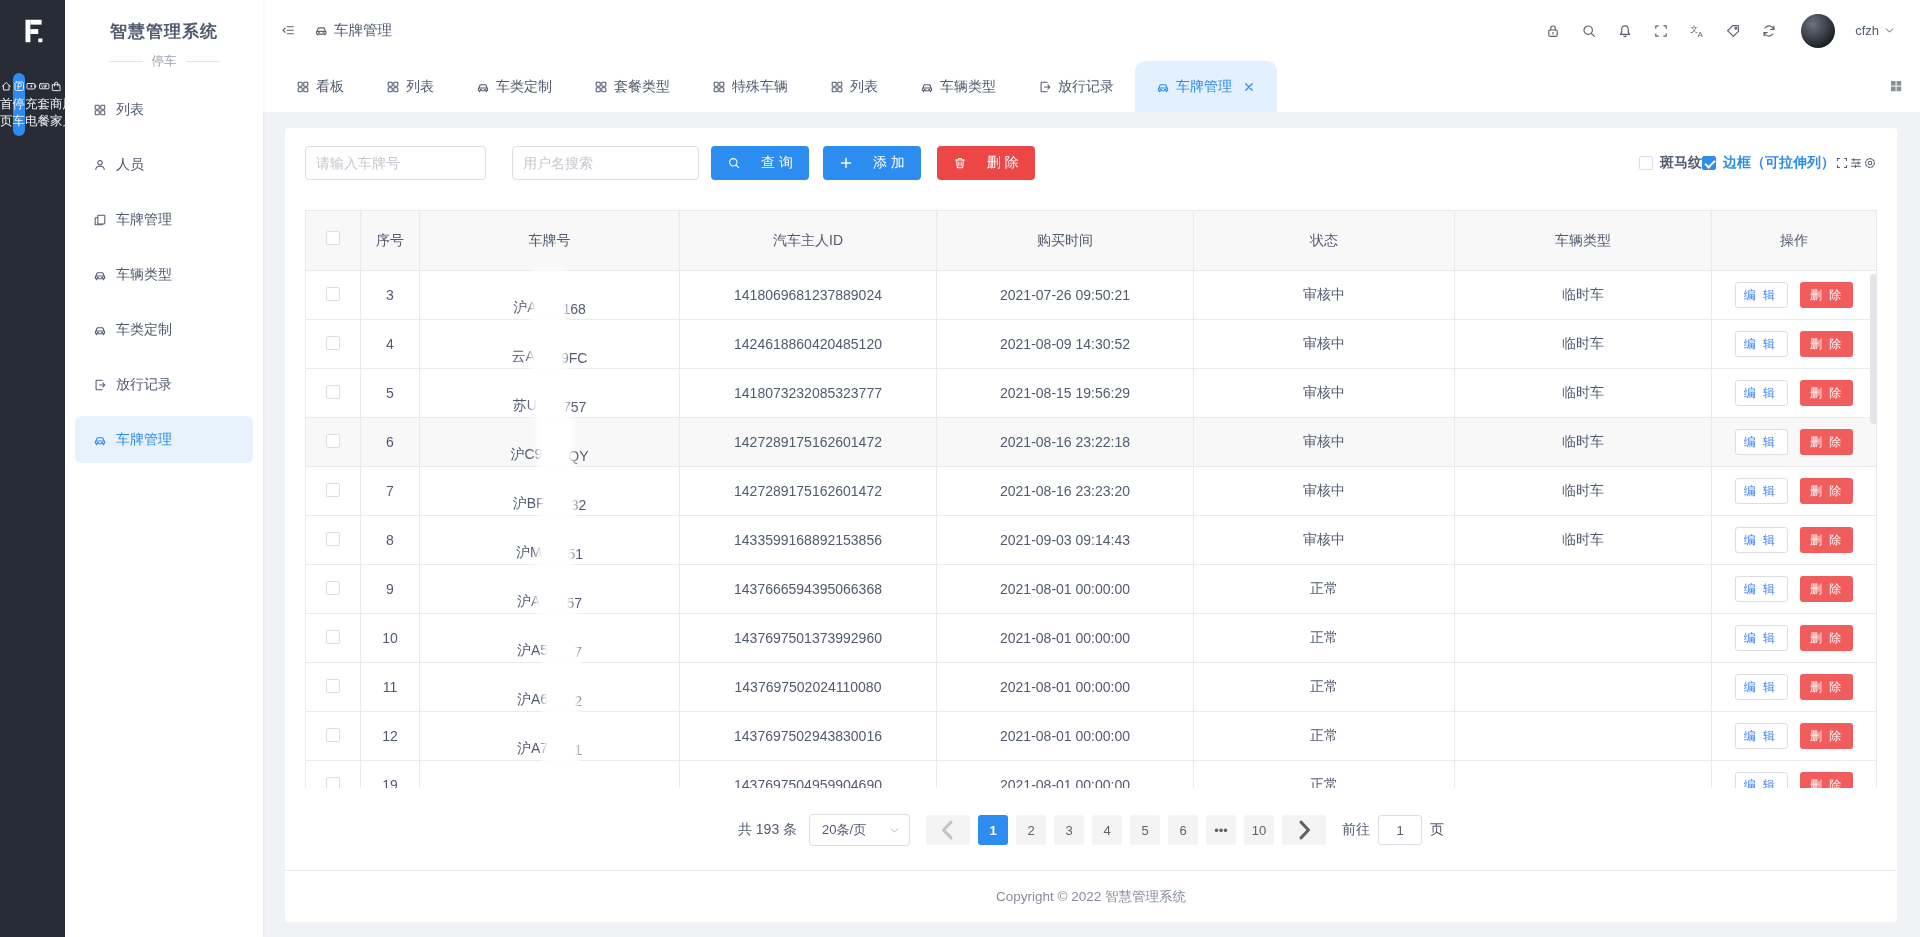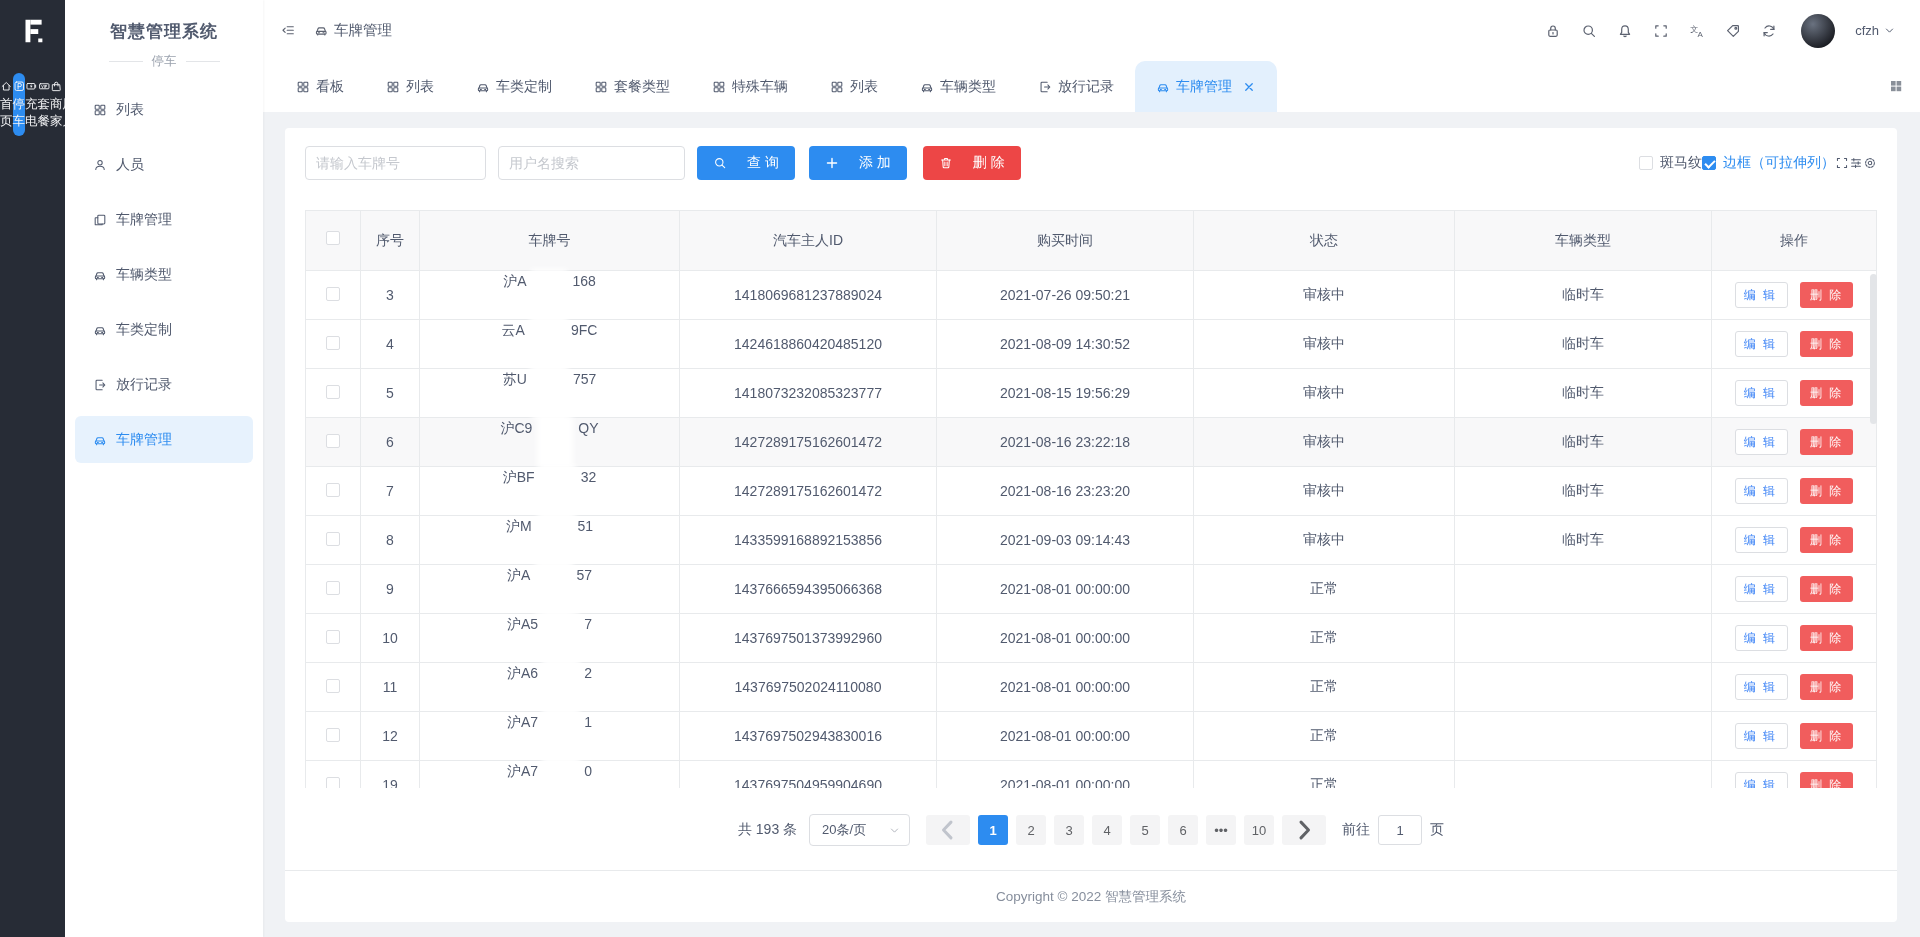--- a/index.html
+++ b/index.html
@@ -48,36 +48,36 @@
   .card { background:#fff; border-radius:4px; flex:1; padding:18px 20px 0; display:flex; flex-direction:column; min-height:0; }
 
   
   .toolbar { display:flex; align-items:center; flex-shrink:0; }
   .inp { height:34px; border:1px solid #dcdee2; border-radius:4px; padding:0 10px; font-size:14px; color:#515a6e; background:#fff; outline:none; }
   .inp::placeholder { color:#c5c8ce; }
   .btn { height:34px; border:none; border-radius:4px; color:#fff; font-size:14px; display:inline-flex; align-items:center; gap:20px; padding:0 16px; cursor:pointer; font-family:inherit; }
   .btn svg { width:13px; height:13px; }
   .btn-blue { background:#2d8cf0; }
   .btn-red { background:#ed4646; }
-  .tool-right { margin-left:auto; display:flex; align-items:center; gap:0; font-size:14px; }
+  .tool-right { margin-left:auto; display:flex; align-items:center; gap:0; font-size:14px;font-weight:bold; }
   .cb { width:14px; height:14px; border:1px solid #dcdee2; border-radius:2px; background:#fff; display:inline-block; position:relative; flex-shrink:0; cursor:pointer; }
   .cb.checked { background:#2d8cf0; border-color:#2d8cf0; }
   .cb.checked::after { content:""; position:absolute; left:4px; top:1px; width:4px; height:8px; border:solid #fff; border-width:0 2px 2px 0; transform:rotate(45deg); }
   .cblab { display:inline-flex; align-items:center; gap:7px; cursor:pointer; }
   .lab-blue { color:#2d8cf0; }
   .tool-ic { color:#515a6e; cursor:pointer; display:inline-flex; }
   .tool-ic svg { width:16px; height:16px; }
 
   
   .table-wrap { margin-top:30px; height:578px; overflow:hidden; position:relative; flex-shrink:0; }
   table { width:100%; border-collapse:collapse; table-layout:fixed; }
   th { background:#f8f8f9; font-weight:400; color:#515a6e; font-size:14px; height:60px; border:1px solid #e8eaec; text-align:center; padding:2px 6px; line-height:1.6; }
   td { height:49px; border:1px solid #e8eaec; text-align:center; font-size:14px; color:#515a6e; padding:0 6px; }
   tr.hov td { background:#f8f8f9; }
-  .plate { display:inline-flex; align-items:flex-start; justify-content:center;gap:10px; }
+  .plate { display:inline-flex; align-items:flex-end; justify-content:center; }
   .redact { display:inline-block; width:28px; height:44px; background:#fff; box-shadow:0 0 5px 4px rgba(255,255,255,.96); filter:blur(1.5px); position:relative; z-index:2; margin:0 -1px; flex-shrink:0; }
   .mini { height:26px; padding:0 10px; font-size:12px; border-radius:3px; letter-spacing:2px; cursor:pointer; font-family:inherit; }
   .mini-edit { background:#fff; border:1px solid #dcdee2; color:#3b82f6;padding-left:8px; }
   .mini-del { background:#f15d5d; border:none; color:#fff; margin-left:8px; }
   .tscroll { position:absolute; right:0; top:64px; width:7px; height:150px; border-radius:4px; background:#e3e5e8; }
 
   
   .pagination { margin-top:26px; display:flex; align-items:center; justify-content:center; gap:8px; font-size:14px; color:#515a6e; flex-shrink:0; }
   .psel { width:101px; height:32px; border:1px solid #dcdee2; border-radius:4px; display:inline-flex; align-items:center; justify-content:space-between; padding:0 8px 0 12px; font-size:13px; color:#515a6e; margin:0 8px 0 4px; cursor:pointer; background:#fff; }
   .psel svg { width:11px; height:11px; color:#b0b4bb; }
@@ -471,21 +471,21 @@
               <rect x="8.6" y="8.6" width="4.6" height="4.6"></rect>
             </g>
           </svg></span>
     </div>
 
     <div class="content">
       <div class="card">
 
         <div class="toolbar">
           <input class="inp" style="width: 181px;" placeholder="请输入车牌号">
-          <input class="inp" style="width: 187px; margin-left: 12px;" placeholder="用户名搜索">
+          <input class="inp" style="width: 187px; margin-left: 26px;" placeholder="用户名搜索">
           <button class="btn btn-blue" style="margin-left:12px;">
             <span class="ic" id="q-ic">
                 <svg viewBox="0 0 16 16" width="1em" height="1em" fill="none" stroke="currentColor" stroke-width="1.2" stroke-linecap="round" stroke-linejoin="round" style="width:100%;height:100%;">
                   <circle cx="7.2" cy="7.2" r="4.2"></circle>
                   <path d="M10.3 10.3 L13.4 13.4"></path>
                 </svg>
               </span>
             <span>查 询</span>
           </button>
           <button class="btn btn-blue" style="margin-left:14px;">

